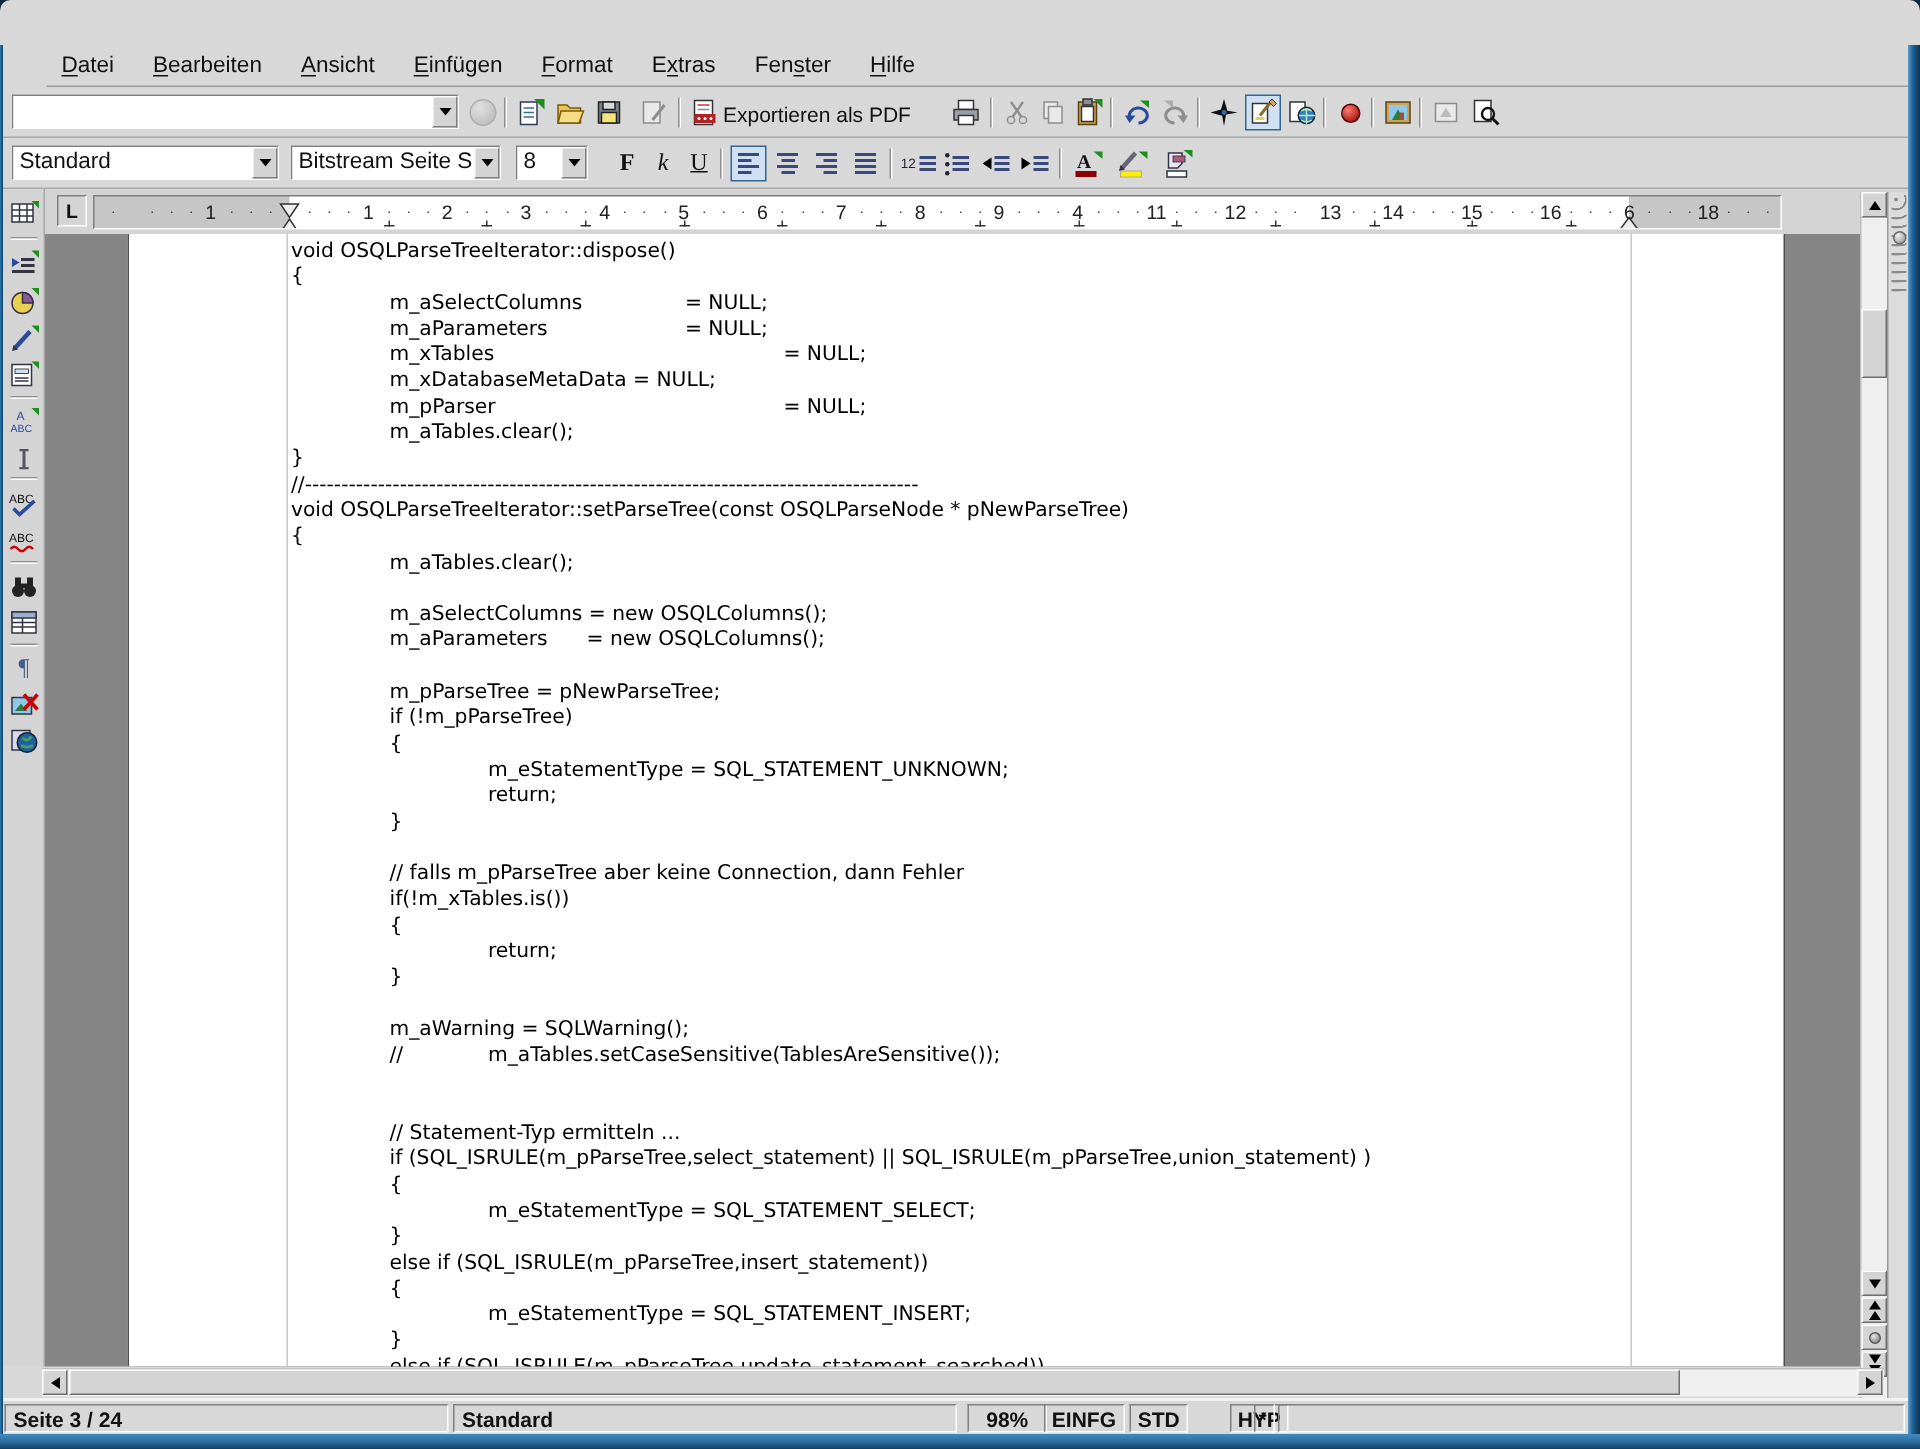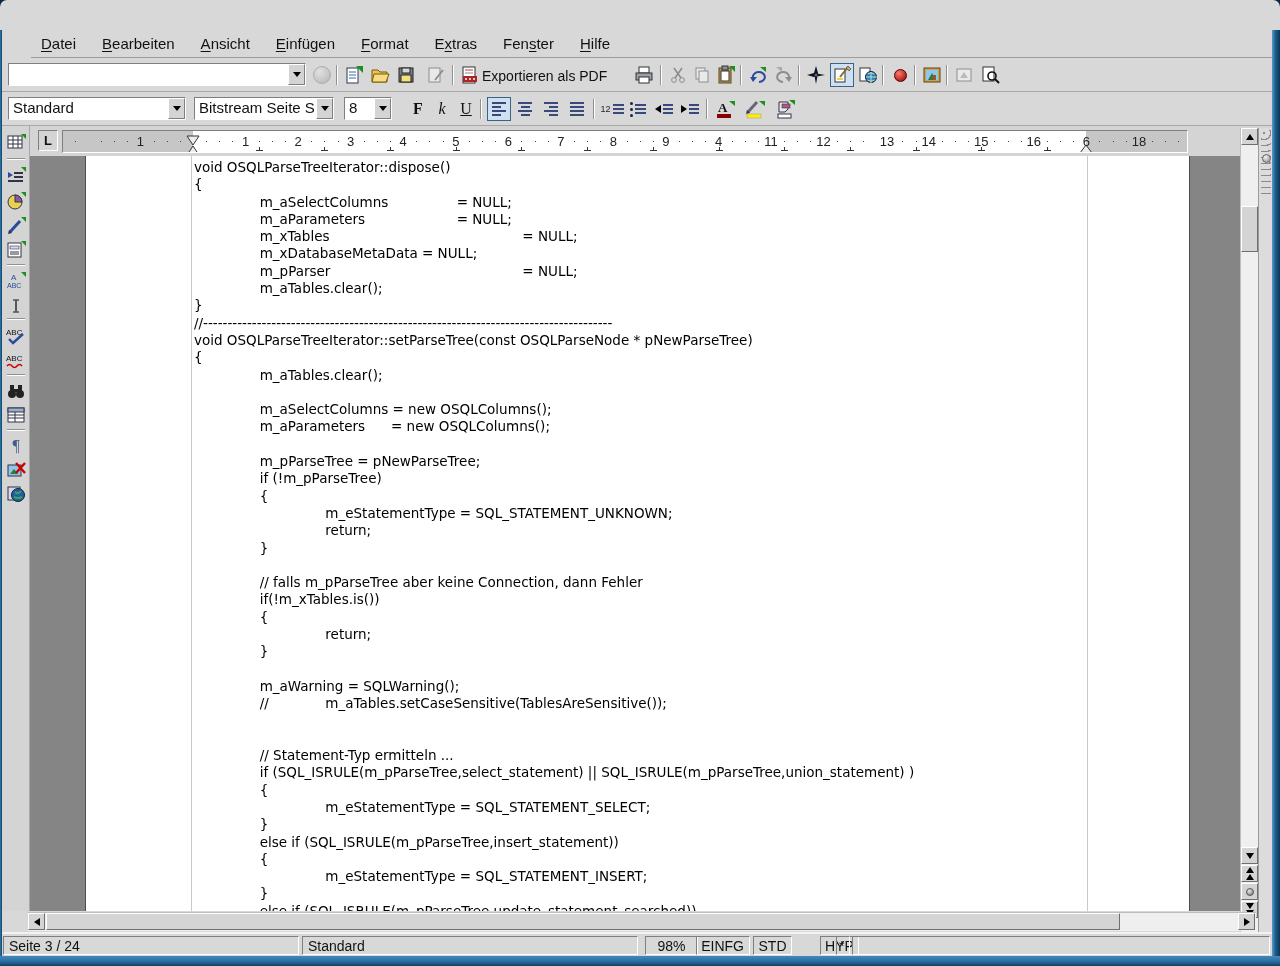--- a/index.html
+++ b/index.html
@@ -87,21 +87,21 @@
   .griptex{position:absolute;left:2px;top:2px;width:10px;height:66px;
     background:repeating-radial-gradient(circle at 3px 3px,#8a8a8a 0 1px,#dcdcdc 1.5px 6px);}
   .gripdot{position:absolute;left:3px;top:26px;width:9px;height:9px;border-radius:50%;
     background:radial-gradient(circle at 35% 30%,#f2f2f2,#8a8a8a);border:1px solid #666;}
   .hscroll{position:absolute;left:28px;top:912px;width:1228px;height:19px;background:#efefef;border-top:1px solid #bdbdbd;}
   .hthumb{position:absolute;left:18px;top:0;width:1074px;height:17px;background:#d4d4d4;border:1px solid;border-color:#fff #6f6f6f #6f6f6f #fff;}
   
   .statusbar{position:absolute;left:0;top:932px;width:1280px;height:24px;background:#d8d8d8;
     border-top:2px solid #f2f2f2;font-size:14px;}
   .spanel{position:absolute;top:2px;height:19px;border:1px solid;border-color:#7f7f7f #fff #fff #7f7f7f;
-    display:flex;align-items:center;padding:0 5px;white-space:nowrap;overflow:hidden;}
+    display:flex;align-items:center;padding:0 5px;white-space:nowrap;overflow:hidden;font-weight:bold;}
   .bottomborder{position:absolute;left:0;top:956px;width:1280px;height:10px;
     background:linear-gradient(180deg,#4389bd,#2a6d9f 55%,#123f63);}
   svg{display:block;}
 </style>
 </head>
 <body>
 
 <div class="window">
 
 

